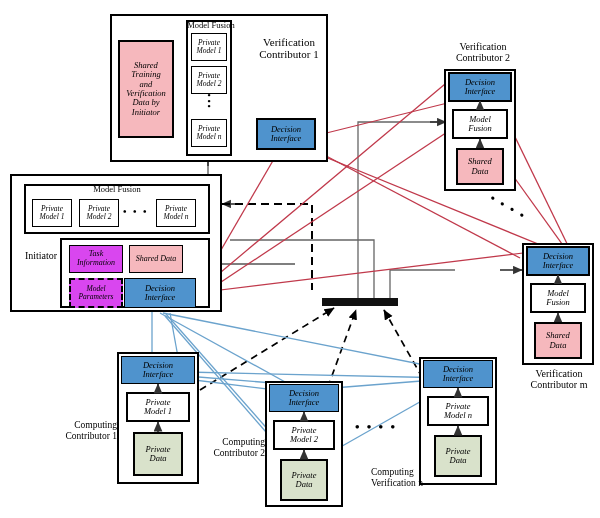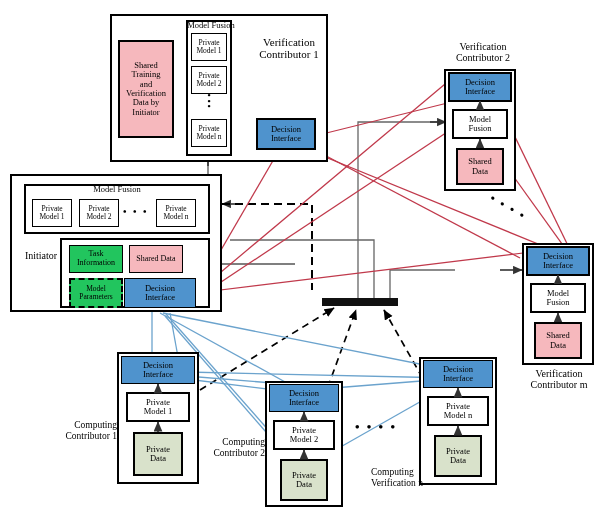--- a/index.html
+++ b/index.html
@@ -16,24 +16,24 @@
     overflow:hidden;
   }
   #edges{position:absolute;left:0;top:0;width:600px;height:518px;}
   .node{position:absolute;box-sizing:border-box;display:flex;align-items:center;justify-content:center;text-align:center;}
   .outer{border:2.5px solid #000;background:#fff;}
   .inner{border:2px solid #000;background:#fff;}
   .inner-thin{border:1.5px solid #000;background:#fff;}
   .dash{border:2px dashed #000;}
   .pink{background:#f6b8bd;}
   .blue{background:#4f93cd;}
-  .purple{background:#22c55e;justify-content:center;}
+  .purple{background:#d946ef;justify-content:center;}
   .green{background:#d9e2cb;}
   .lbl{position:absolute;text-align:center;color:#000;line-height:1.12;}
-  .txt{line-height:1.1;padding:13px 1px;}
+  .txt{line-height:1.1;padding:13px 1px;font-style:italic;}
   .dots{position:absolute;color:#000;font-weight:bold;letter-spacing:2px;}
   .vdots{position:absolute;text-align:center;line-height:0.62;font-weight:bold;}
   .bar{position:absolute;background:#111;}
 </style>
 </head>
 <body>
 
 <div id="stage">
 
   <svg id="edges" viewBox="0 0 600 518" xmlns="http://www.w3.org/2000/svg">

